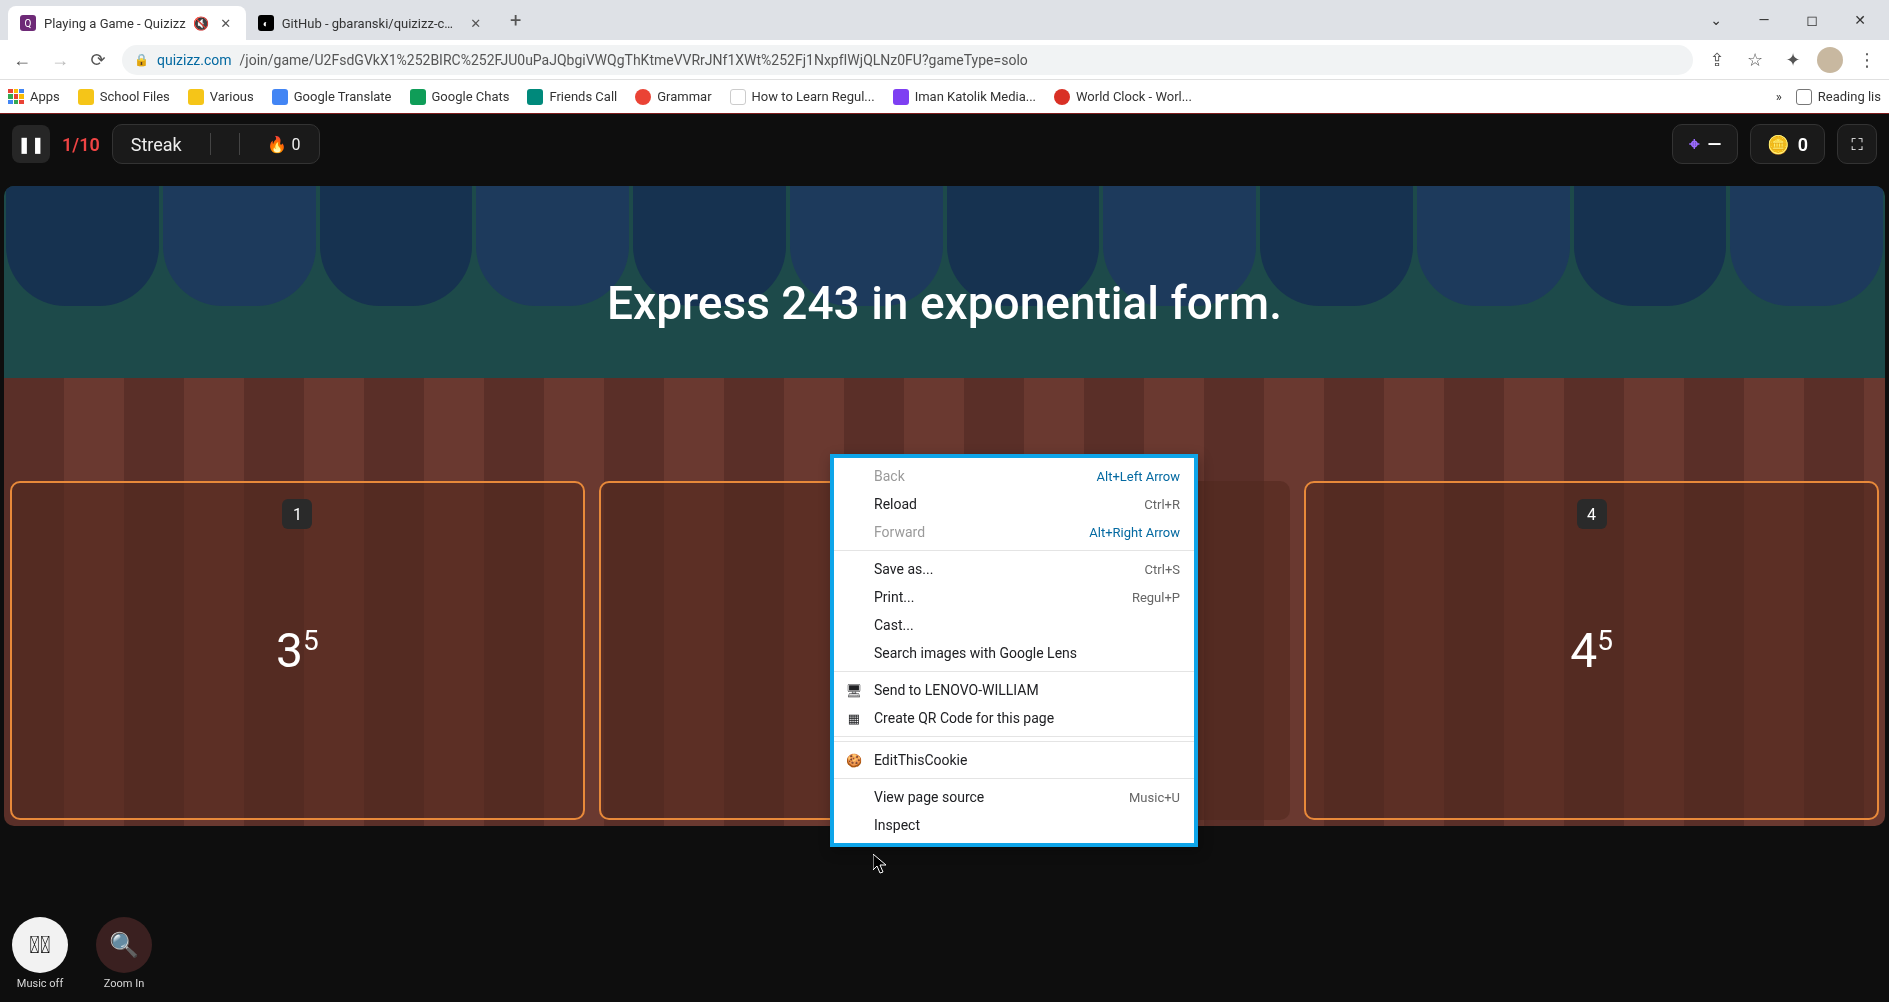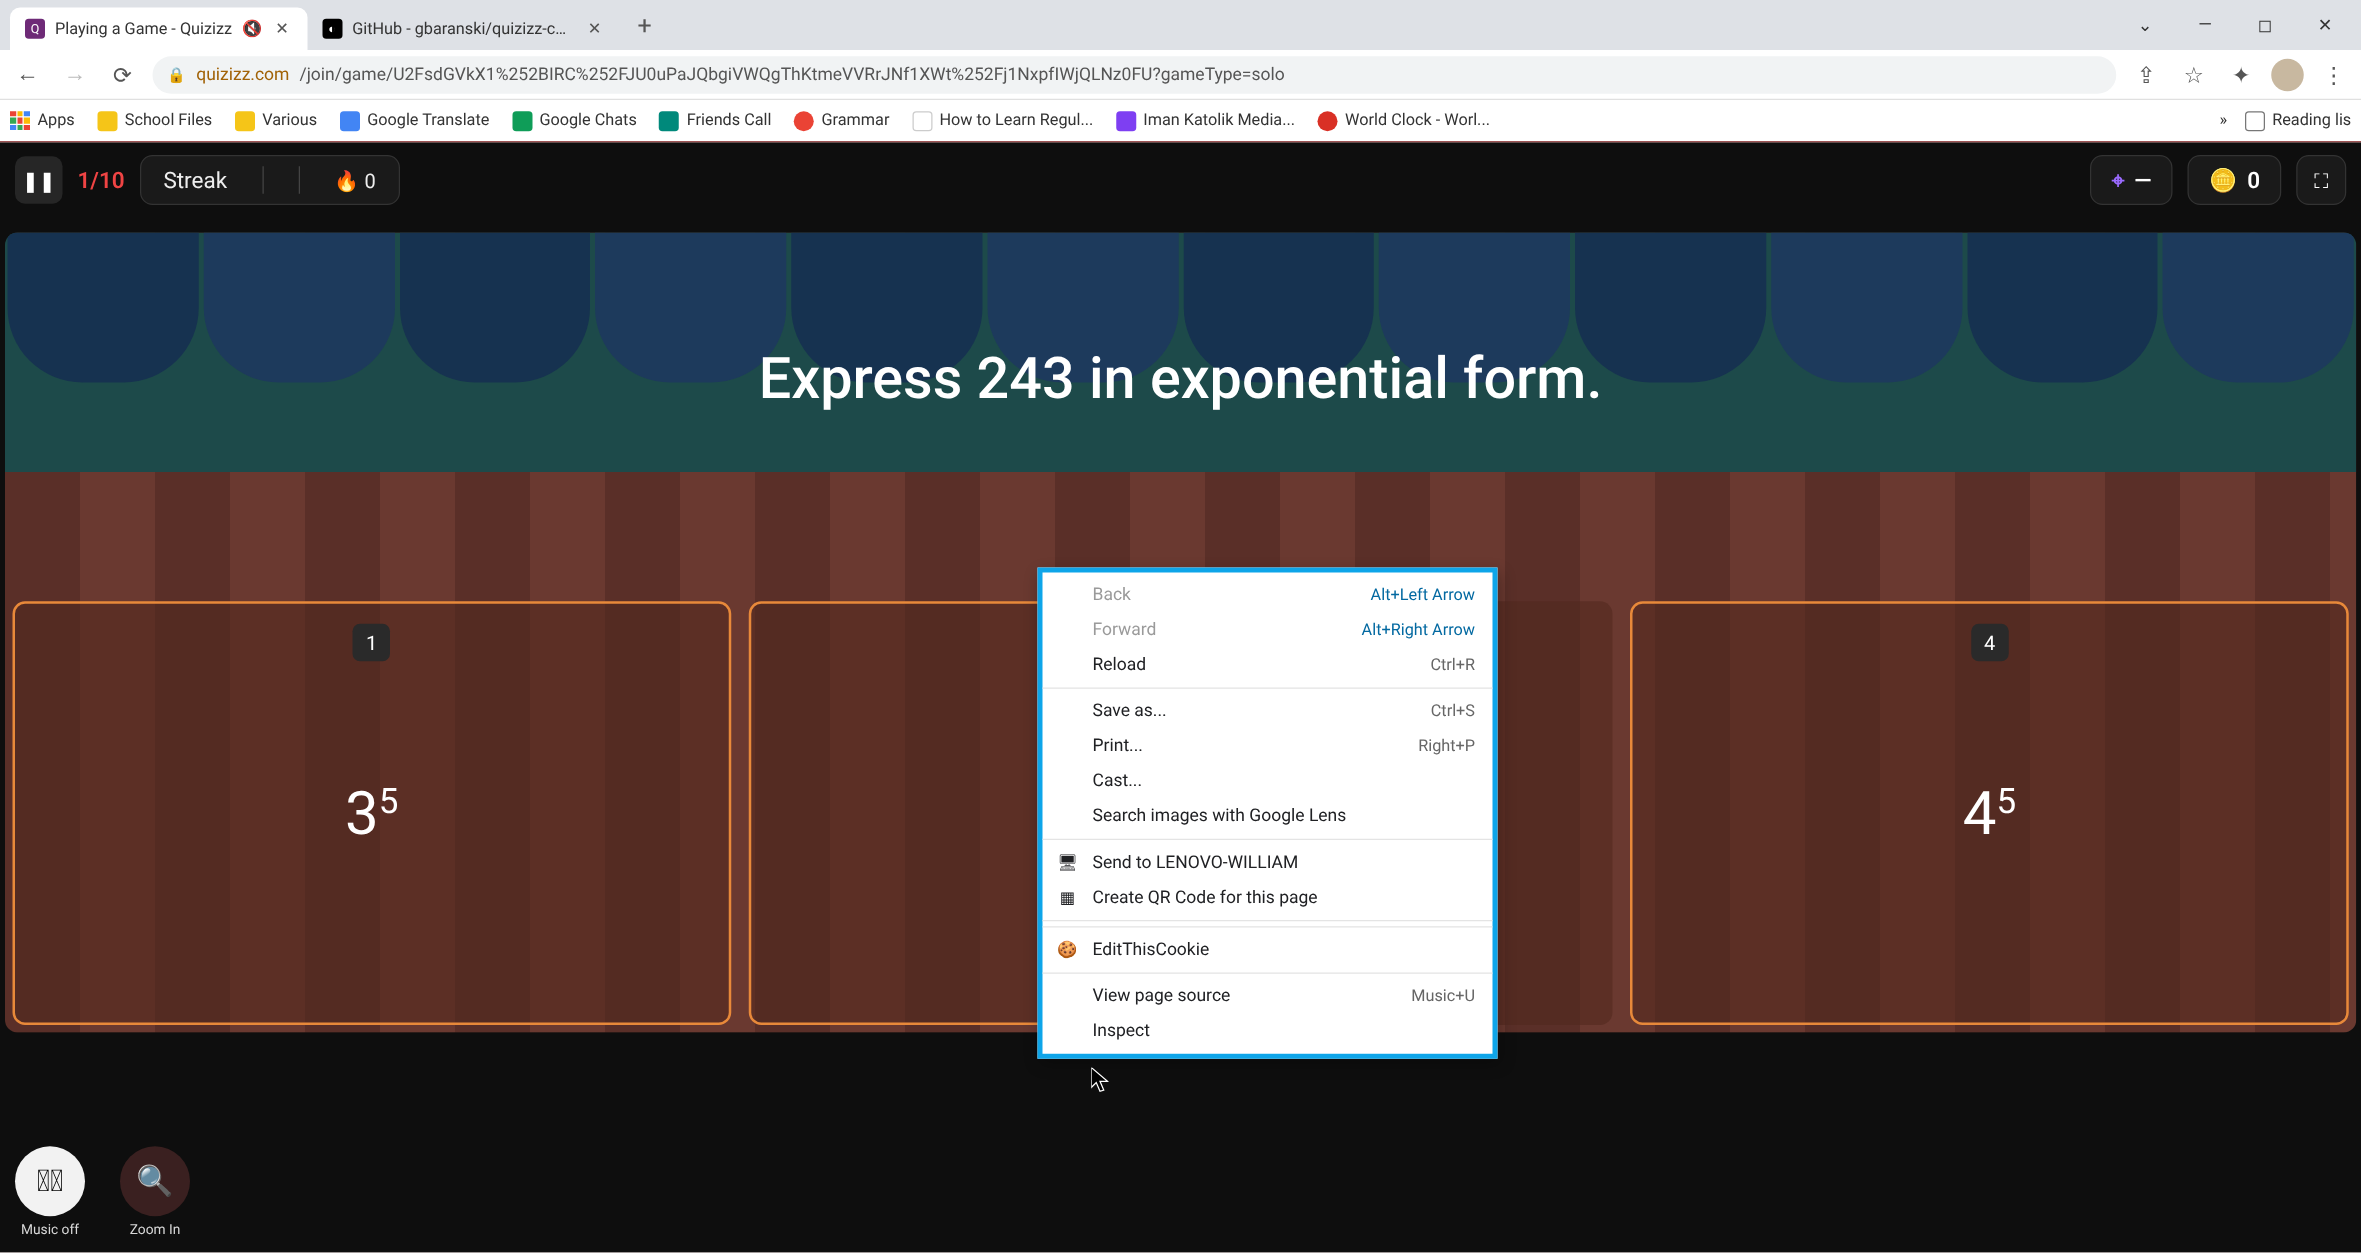--- a/index.html
+++ b/index.html
@@ -17,21 +17,21 @@
 .newtab { width: 28px; height: 28px; display: inline-flex; align-items: center; justify-content: center; font-size: 20px; color: #555; margin-left: 6px; }
 .win-controls { margin-left: auto; display: flex; gap: 22px; align-items: center; color: #333; padding-right: 8px; }
 .win-controls span { width: 26px; text-align: center; font-size: 14px; }
 
 
 .addr-row { display: flex; align-items: center; height: 40px; background: #fff; padding: 0 8px; gap: 10px; border-bottom: 1px solid #e0e0e0; }
 .nav-ico { width: 28px; height: 28px; display: inline-flex; align-items: center; justify-content: center; color: #555; font-size: 18px; border-radius: 50%; }
 .nav-ico.disabled { color: #bbb; }
 .url-bar { flex: 1; height: 30px; background: #f1f3f4; border-radius: 15px; display: flex; align-items: center; padding: 0 12px; gap: 8px; font-size: 14px; color: #555; }
 .url-bar .lock { font-size: 12px; }
-.url-bar .domain { color: #a16207; }
+.url-bar .domain { color: #0369a1; }
 .right-ico { width: 28px; height: 28px; display: inline-flex; align-items: center; justify-content: center; color: #555; font-size: 18px; }
 .avatar { width: 26px; height: 26px; border-radius: 50%; background: #c8b8a0; }
 
 
 .bookmarks { display: flex; align-items: center; height: 34px; background: #fff; padding: 0 8px; gap: 18px; font-size: 13px; color: #333; border-bottom: 1px solid #7f1d1d; }
 .bk { display: flex; align-items: center; gap: 6px; white-space: nowrap; }
 .bk .ico { width: 16px; height: 16px; border-radius: 3px; display: inline-block; }
 .apps-grid { width: 16px; height: 16px; display: grid; grid-template-columns: repeat(3,1fr); grid-template-rows: repeat(3,1fr); gap: 1px; }
 .apps-grid span { background: #ea4335; }
 .apps-grid span:nth-child(2){background:#fbbc05}.apps-grid span:nth-child(3){background:#4285f4}
@@ -251,36 +251,36 @@
       <div class="circ dark">🔍</div>
       <div class="lbl">Zoom In</div>
     </div>
   </div>
 
   <div class="ctx" id="ctx">
       <div class="row disabled">
         <span>Back</span>
         <span class="sc">Alt+Left Arrow</span>
       </div>
+      <div class="row">
+        <span>Reload</span>
+        <span class="sc">Ctrl+R</span>
+      </div>
       <div class="row disabled">
         <span>Forward</span>
         <span class="sc">Alt+Right Arrow</span>
       </div>
-      <div class="row">
-        <span>Reload</span>
-        <span class="sc">Ctrl+R</span>
-      </div>
       <hr>
       <div class="row">
         <span>Save as...</span>
         <span class="sc">Ctrl+S</span>
       </div>
       <div class="row">
         <span>Print...</span>
-        <span class="sc">Right+P</span>
+        <span class="sc">Regul+P</span>
       </div>
       <div class="row">
         <span>Cast...</span>
       </div>
       <div class="row">
         <span>Search images with Google Lens</span>
       </div>
       <hr>
       <div class="row">
         <span class="ico">🖥</span>

